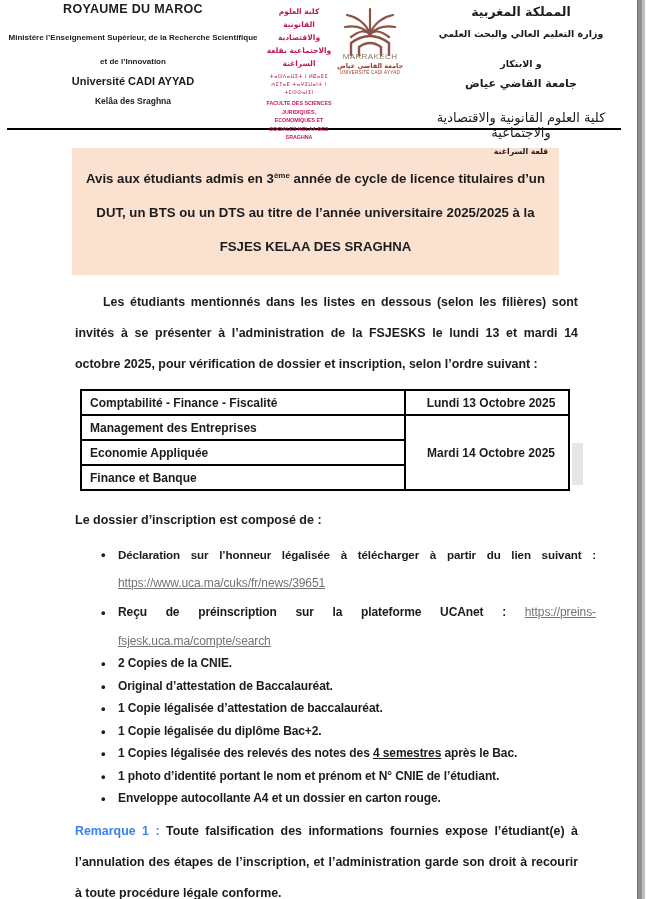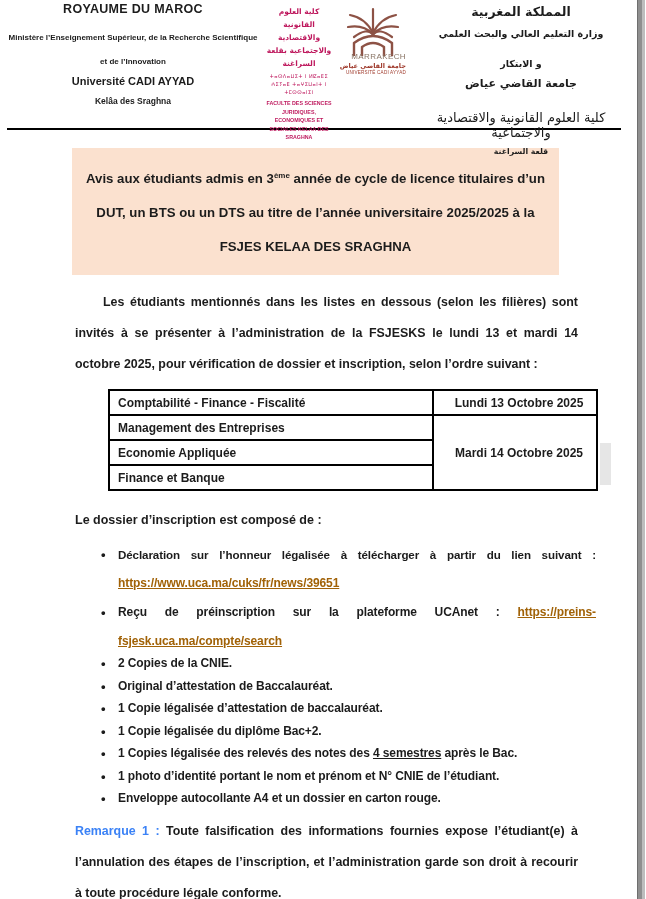--- a/index.html
+++ b/index.html
@@ -17,21 +17,21 @@
   .royaume { font-size:12.5px; font-weight:bold; letter-spacing:.3px; margin-top:2px; }
   .ministry { font-size:8px; font-weight:bold; margin-top:10px; line-height:24px; }
   .h-univ { font-size:11px; font-weight:bold; margin-top:1px; }
   .h-fac { font-size:8.5px; font-weight:bold; margin-top:10px; }
   .h-city { font-size:8.5px; font-weight:bold; margin-top:9px; }
   .h-center { width:142px; display:flex; margin-top:5px; }
   .logo-text { width:70px; color:#be185d; text-align:center; font-family:"DejaVu Sans", sans-serif; }
   .lt-ar { font-size:7.5px; font-weight:bold; line-height:13px; direction:rtl; }
   .lt-tif { font-size:5px; line-height:8px; margin-top:2px; letter-spacing:.5px; }
   .lt-fr { font-size:5.3px; font-weight:bold; line-height:8.5px; margin-top:3px; font-family:"Liberation Sans", sans-serif; }
-  .logo-mark { width:72px; text-align:right; }
+  .logo-mark { width:72px; text-align:center; }
   .marrakech { font-size:8px; color:#8a7566; letter-spacing:.4px; margin-top:-9px; font-family:"Liberation Sans", sans-serif; }
   .univ-ar { font-size:6.5px; color:#a03c2e; font-weight:bold; font-family:"DejaVu Sans", sans-serif; direction:rtl; margin-top:1px; }
   .univ-fr { font-size:4.6px; color:#a03c2e; letter-spacing:.2px; }
   .h-right { width:218px; text-align:center; direction:rtl; font-family:"DejaVu Sans", sans-serif; }
   .r1 { font-size:12.5px; font-weight:bold; margin-top:4px; }
   .r2 { font-size:9.5px; font-weight:bold; margin-top:9px; }
   .r3 { font-size:9.5px; font-weight:bold; margin-top:19px; }
   .r4 { font-size:11px; font-weight:bold; margin-top:8px; }
   .r5 { font-size:13px; font-weight:normal; margin-top:20px; }
   .r6 { font-size:7.8px; font-weight:bold; margin-top:7px; }
@@ -39,34 +39,34 @@
   .divider { height:2px; background:#000; margin:10px 25px 0 7px; }
   .title-box {
     margin:18px 87px 0 72px; background:#fbe1cf; padding:11px 14px;
     text-align:center; font-weight:bold; font-size:13.2px; line-height:34px;
   }
   .title-box sup { font-size:8px; }
   .intro {
     margin:12px 68px 0 75px; font-weight:bold; font-size:12.4px;
     line-height:31px; text-align:justify; text-indent:28px;
   }
-  .table-wrap { position:relative; margin:9px 0 0 108px; width:528px; }
+  .table-wrap { position:relative; margin:9px 0 0 80px; width:528px; }
   table.sched { border-collapse:collapse; width:490px; font-size:12px; font-weight:bold; table-layout:fixed; }
   table.sched td { border:2px solid #000; height:23px; padding:0 0 0 8px; }
   td.date-cell { text-align:center; padding:0; width:154px; }
   .table-shadow { position:absolute; left:492px; top:54px; width:11px; height:42px; background:#e6e6e6; }
   .dossier-h { margin:22px 0 0 75px; font-size:12.5px; font-weight:bold; }
   ul.dossier { margin:13px 50px 0 100px; padding:0; list-style:none; }
   ul.dossier li { position:relative; padding-left:18px; font-weight:bold; font-size:12px; letter-spacing:-.1px; }
   ul.dossier li::before { content:"\2022"; position:absolute; left:1px; top:0; font-size:13px; }
   li.single { line-height:15.5px; margin-bottom:7px; }
   li.multi { line-height:29px; margin-bottom:0; }
   .jline { display:block; text-align:justify; text-align-last:justify; font-size:11.6px; }
   .jpar { text-align:justify; }
-  a.doclink { color:#a16207; text-decoration:underline; font-weight:bold; cursor:pointer; }
+  a.doclink { color:#737373; text-decoration:underline; font-weight:normal; cursor:pointer; }
   .uline { text-decoration:underline; }
   .remark { margin:9px 68px 0 75px; font-size:12.4px; font-weight:bold; line-height:31px; text-align:justify; }
   .remark-label { color:#3b82f6; }
 </style>
 </head>
 <body>
 
 <div class="page">
 
   <div class="header">

